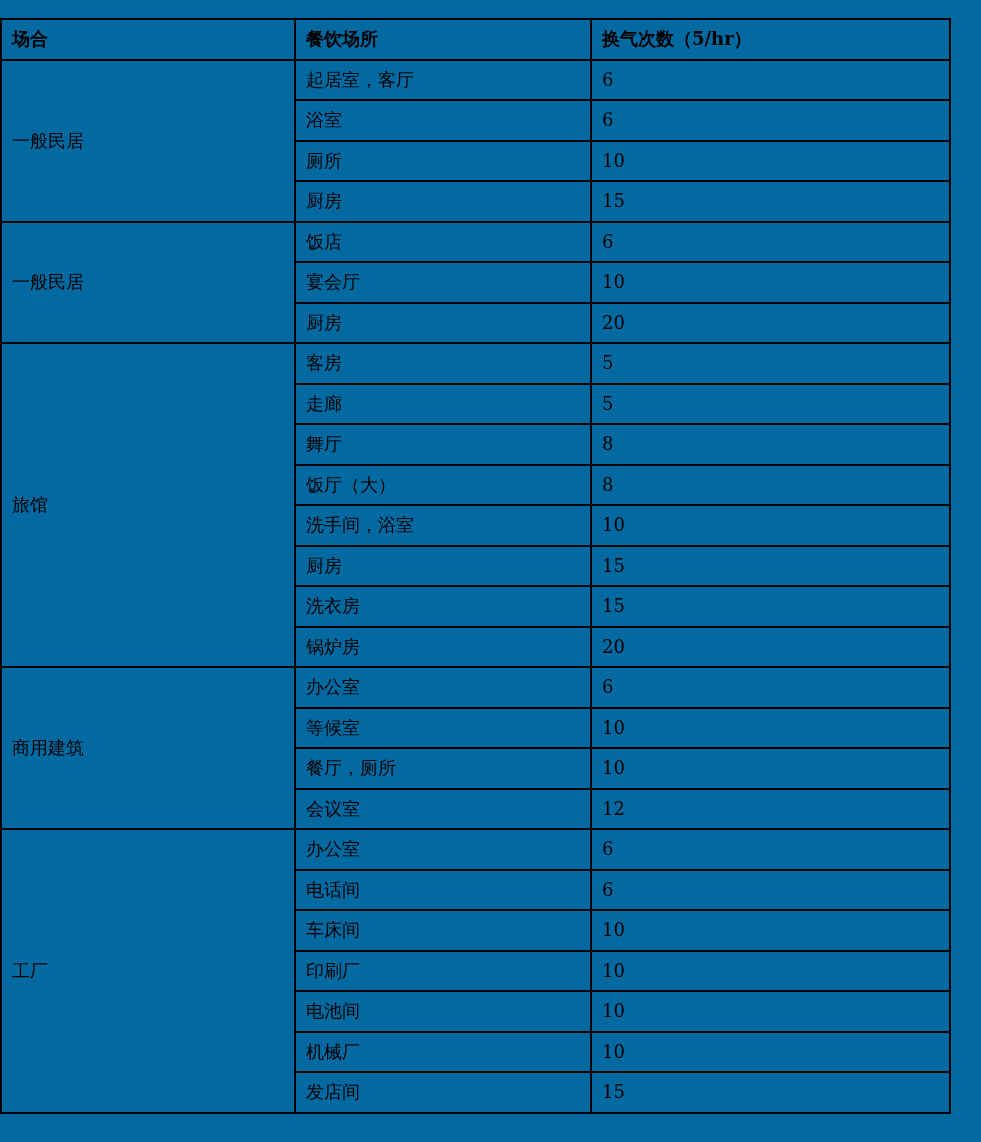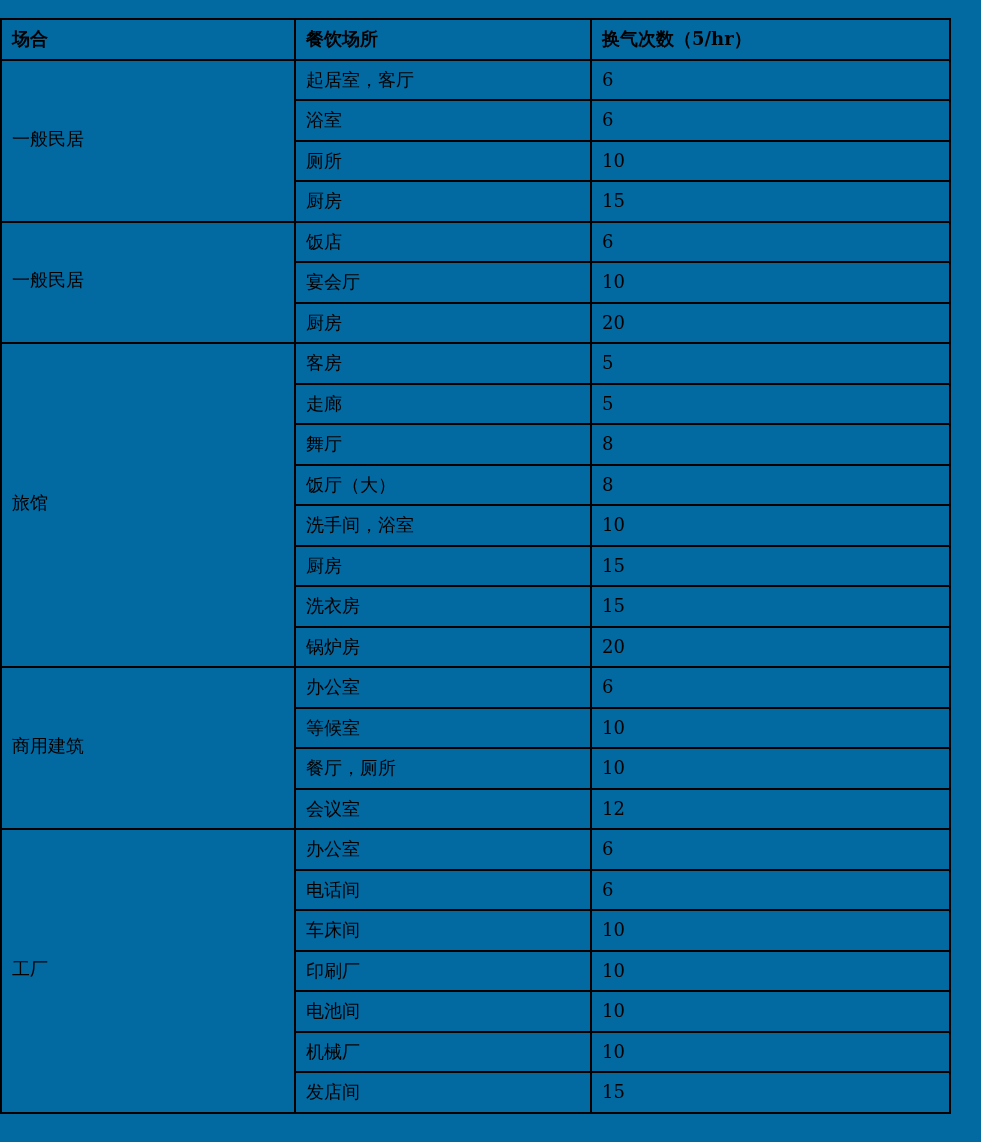--- a/index.html
+++ b/index.html
@@ -36,21 +36,20 @@
     white-space: nowrap;
   }
   table.vent-table th {
     font-weight: bold;
   }
   table.vent-table td {
     font-weight: normal;
   }
   td.occasion {
     vertical-align: middle;
-    font-family: Liberation Mono, monospace;
   }
 </style>
 </head>
 <body>
 
 <div class="doc-canvas">
   <table class="vent-table">
     <colgroup>
       <col style="width:294px">
       <col style="width:296px">

